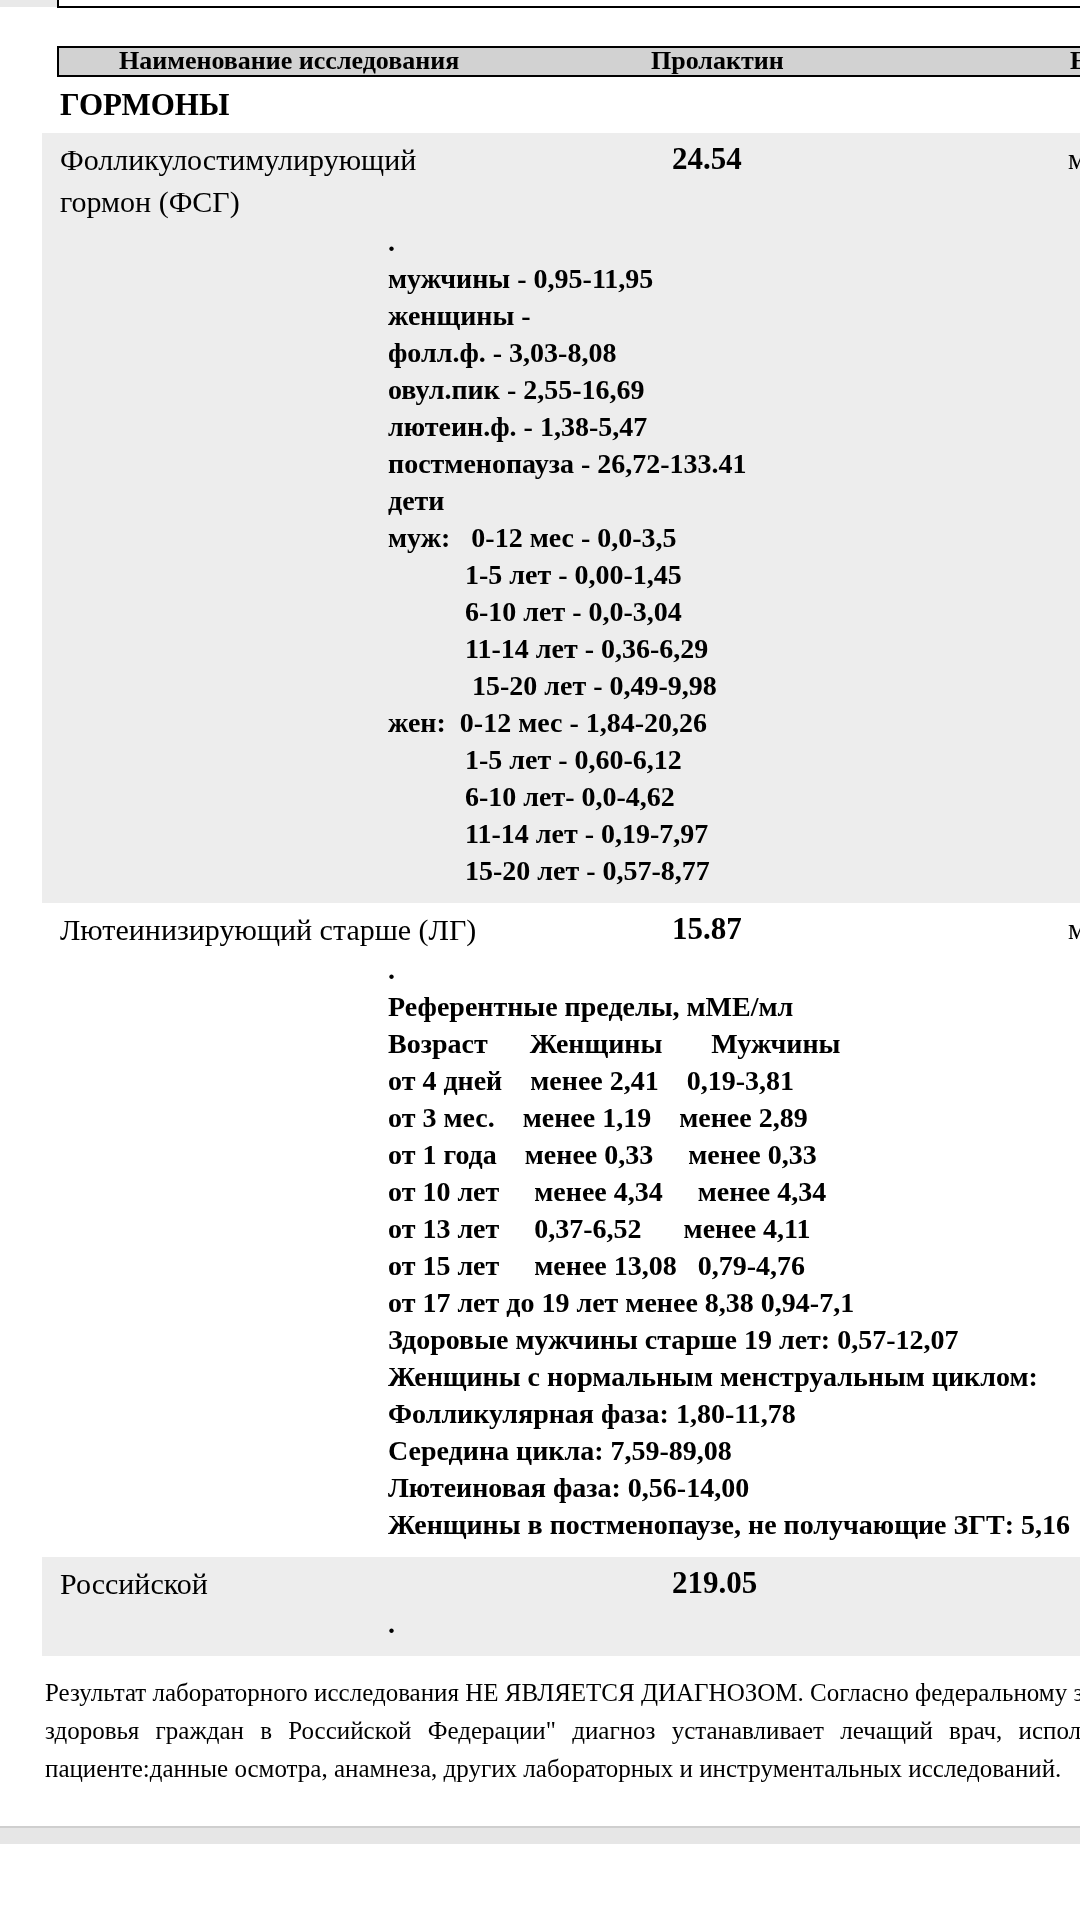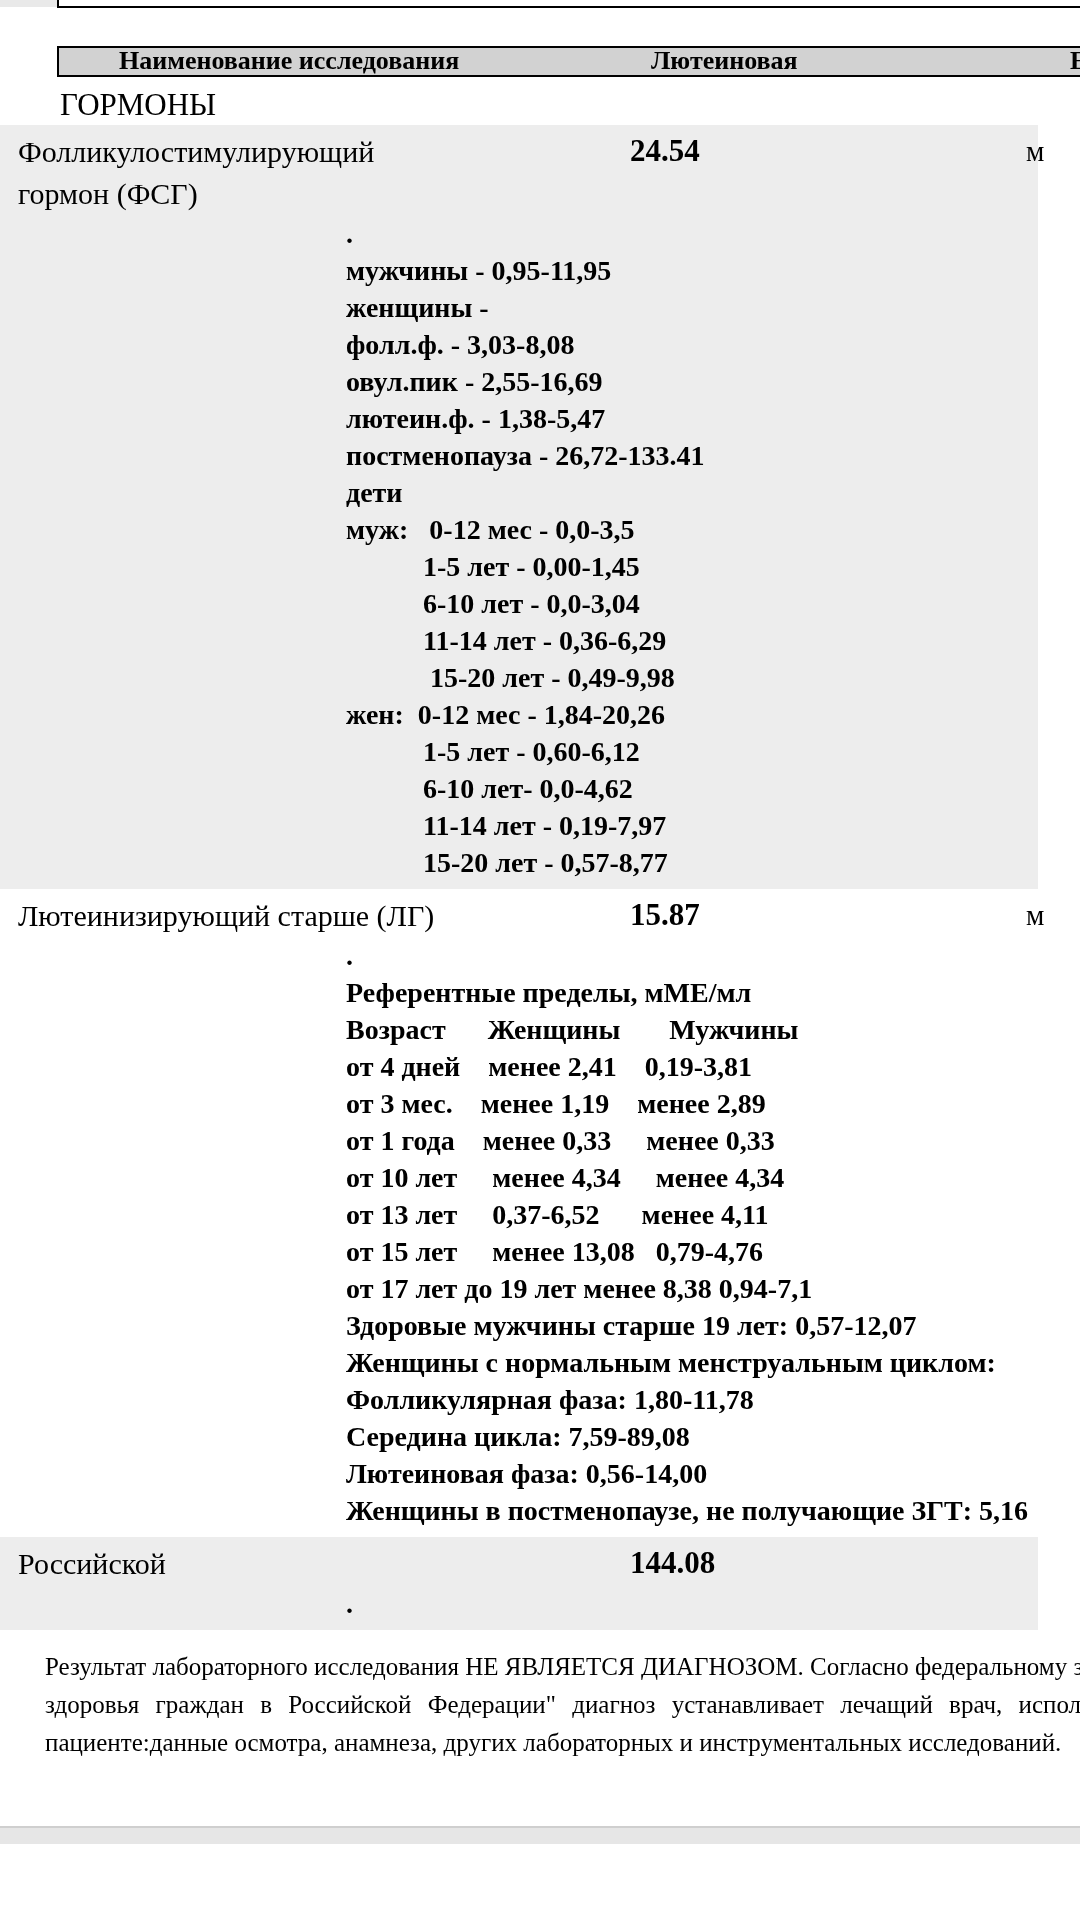--- a/index.html
+++ b/index.html
@@ -23,26 +23,26 @@
     box-sizing:border-box;
   }
   .header-bar span{
     position:absolute;top:0;height:27px;line-height:26px;
     font-weight:bold;font-size:26px;white-space:nowrap;
   }
   .hdr-name{left:60px;}
   .hdr-result{left:592px;}
   .hdr-units{left:1011px;}
   .section-title{
-    margin:8px 0 0 60px;font-size:31px;font-weight:normal;line-height:40px;
+    margin:8px 0 8px 60px;font-size:31px;font-weight:bold;line-height:40px;
   }
   .test-row{
     position:relative;
-    width:1038px;
-    padding:6px 0 8px 0;
+    margin-left:42px;width:1038px;
+    padding:6px 0 14px 0;
     box-sizing:border-box;
   }
   .test-row.shaded{background:#ededed;}
   .test-name{
     margin-left:18px;width:440px;
     font-size:30px;line-height:42px;
   }
   .test-result{
     position:absolute;left:630px;top:8px;
     font-size:31px;font-weight:bold;white-space:nowrap;
@@ -70,21 +70,21 @@
 </head>
 <body>
 
 <div class="page">
 
   <div class="top-strip"></div>
   <div class="top-box"></div>
 
   <div class="header-bar">
     <span class="hdr-name">Наименование исследования</span>
-    <span class="hdr-result">Лютеиновая</span>
+    <span class="hdr-result">Пролактин</span>
     <span class="hdr-units">Е</span>
   </div>
 
   <div class="section-title">ГОРМОНЫ</div>
 
   <div class="test-row shaded">
     <div class="test-name">Фолликулостимулирующий гормон (ФСГ)</div>
     <div class="test-result">24.54</div>
     <div class="test-unit">м</div>
     <div class="ref-lines">.
@@ -124,21 +124,21 @@
 Здоровые мужчины старше 19 лет: 0,57-12,07
 Женщины с нормальным менструальным циклом:
 Фолликулярная фаза: 1,80-11,78
 Середина цикла: 7,59-89,08
 Лютеиновая фаза: 0,56-14,00
 Женщины в постменопаузе, не получающие ЗГТ: 5,16</div>
   </div>
 
   <div class="test-row shaded">
     <div class="test-name">Российской</div>
-    <div class="test-result">144.08</div>
+    <div class="test-result">219.05</div>
     <div class="ref-lines">.</div>
   </div>
 
   <div class="footer">
     <div>Результат лабораторного исследования НЕ ЯВЛЯЕТСЯ ДИАГНОЗОМ. Согласно федеральному закону</div>
     <div class="justified">здоровья граждан в Российской Федерации" диагноз устанавливает лечащий врач, используя</div>
     <div>пациенте:данные осмотра, анамнеза, других лабораторных и инструментальных исследований.</div>
   </div>
 
   <div class="bottom-bar"></div>

